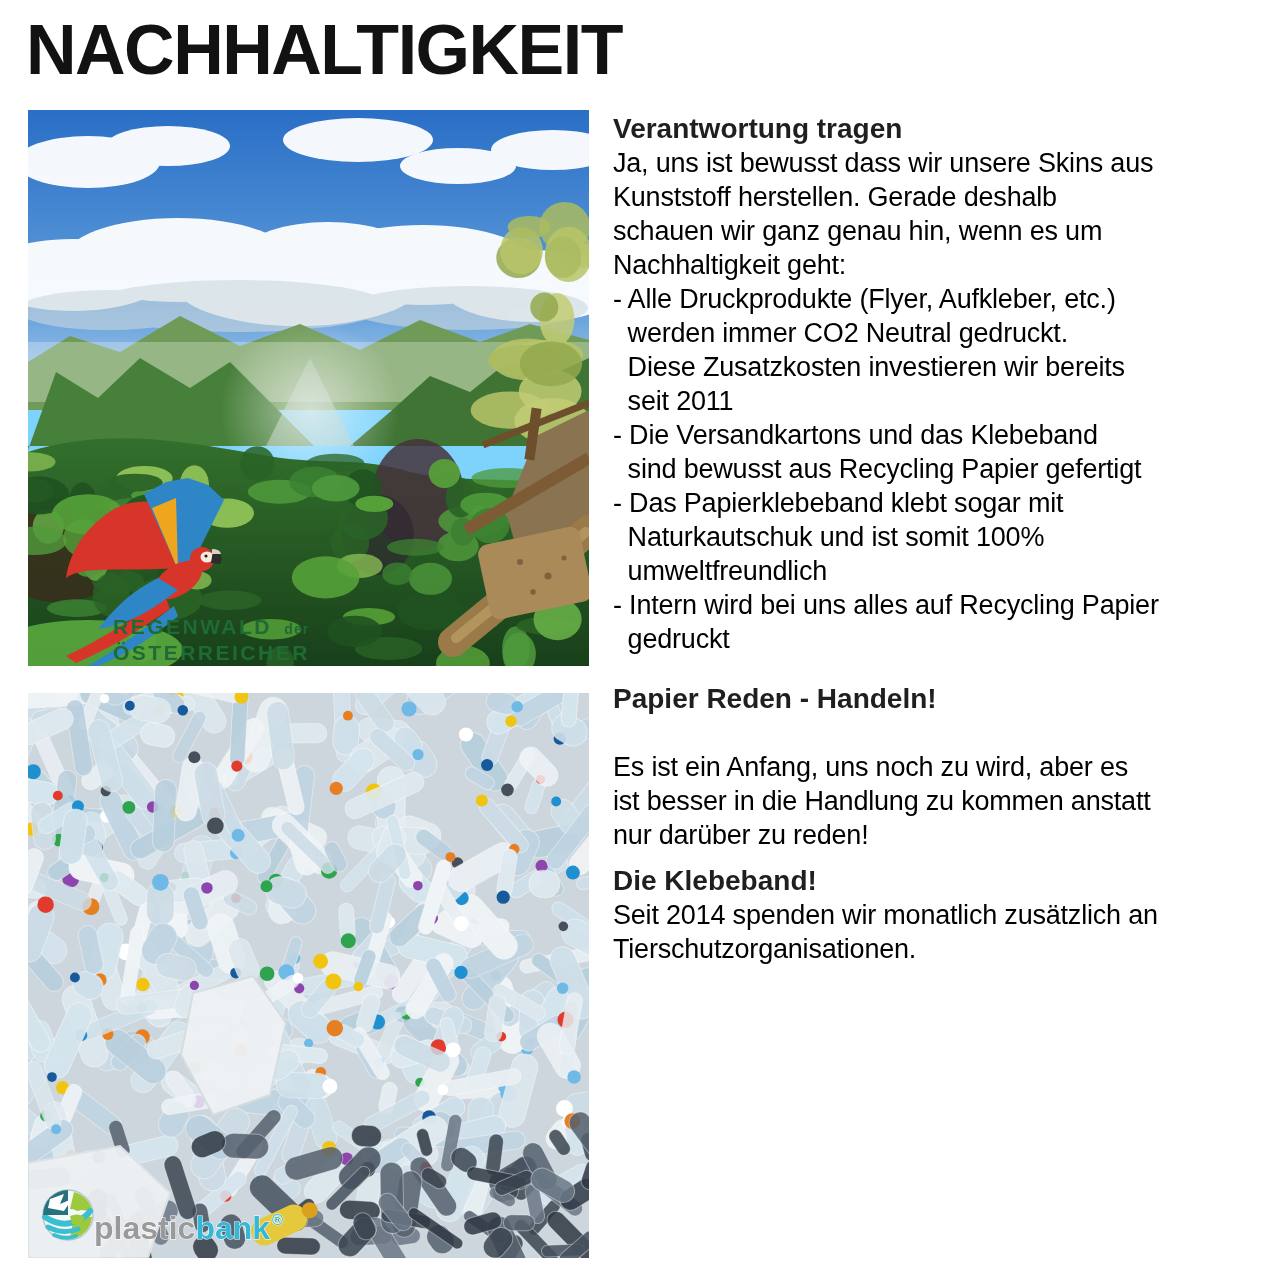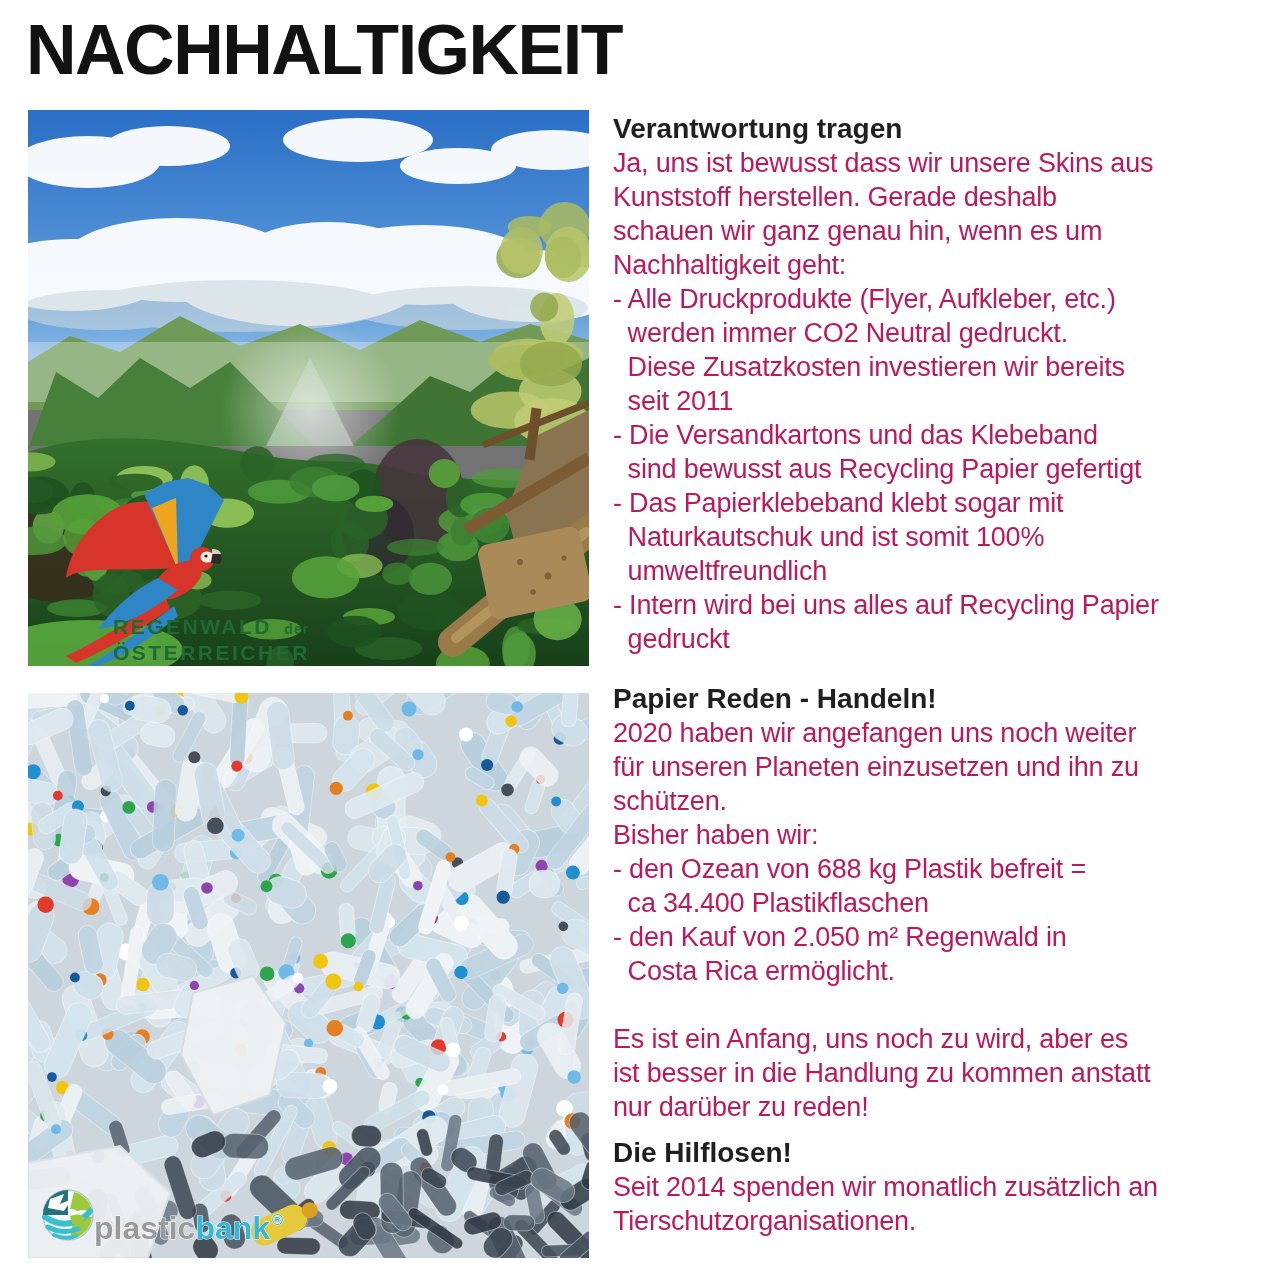--- a/index.html
+++ b/index.html
@@ -4,31 +4,31 @@
 <style>
   html,body{margin:0;padding:0;}
   body{
     width:1280px;height:1280px;background:#ffffff;position:relative;overflow:hidden;
     font-family:"Liberation Sans",sans-serif;
   }
   .page-title{
     position:absolute;left:26px;top:10px;margin:0;
     font-size:70px;font-weight:bold;letter-spacing:-1.5px;color:#121212;
   }
-  .photo{position:absolute;left:28px;width:561px;overflow:hidden;background:#737373;}
+  .photo{position:absolute;left:28px;width:561px;overflow:hidden;background:#7dd3fc;}
   #photo-rainforest{top:110px;height:556px;}
   #photo-plastic{top:693px;height:565px;}
   .photo svg{display:block;}
   .text-col{position:absolute;left:613px;top:112px;width:656px;color:#333;}
   .text-col section{display:block;}
   .text-col h3{
     margin:0;font-size:28px;line-height:34px;font-weight:bold;color:#1f1f1f;
   }
   .text-col p.body{
-    margin:0;font-size:27px;line-height:34px;white-space:pre-wrap;color:#be185d;
+    margin:0;font-size:27px;line-height:34px;white-space:pre-wrap;color:#000000;
     letter-spacing:-0.2px;
   }
   #sec-1{margin-bottom:26px;}
   #sec-2{margin-bottom:34px;}
   #sec-3{margin-bottom:12px;}
 </style>
 </head>
 <body>
 
 <h1 class="page-title">NACHHALTIGKEIT</h1>
@@ -808,32 +808,24 @@
 - Die Versandkartons und das Klebeband
   sind bewusst aus Recycling Papier gefertigt
 - Das Papierklebeband klebt sogar mit
   Naturkautschuk und ist somit 100%
   umweltfreundlich
 - Intern wird bei uns alles auf Recycling Papier
   gedruckt</p>
   </section>
   <section id="sec-2">
     <h3>Papier Reden - Handeln!</h3>
-    <p class="body">2020 haben wir angefangen uns noch weiter
-für unseren Planeten einzusetzen und ihn zu
-schützen.
-Bisher haben wir:
-- den Ozean von 688 kg Plastik befreit =
-  ca 34.400 Plastikflaschen
-- den Kauf von 2.050 m² Regenwald in
-  Costa Rica ermöglicht.</p>
   </section>
   <section id="sec-3">
     <p class="body">Es ist ein Anfang, uns noch zu wird, aber es
 ist besser in die Handlung zu kommen anstatt
 nur darüber zu reden!</p>
   </section>
   <section id="sec-4">
-    <h3>Die Hilflosen!</h3>
+    <h3>Die Klebeband!</h3>
     <p class="body">Seit 2014 spenden wir monatlich zusätzlich an
 Tierschutzorganisationen.</p>
   </section>
 </div>
 
 </body></html>

